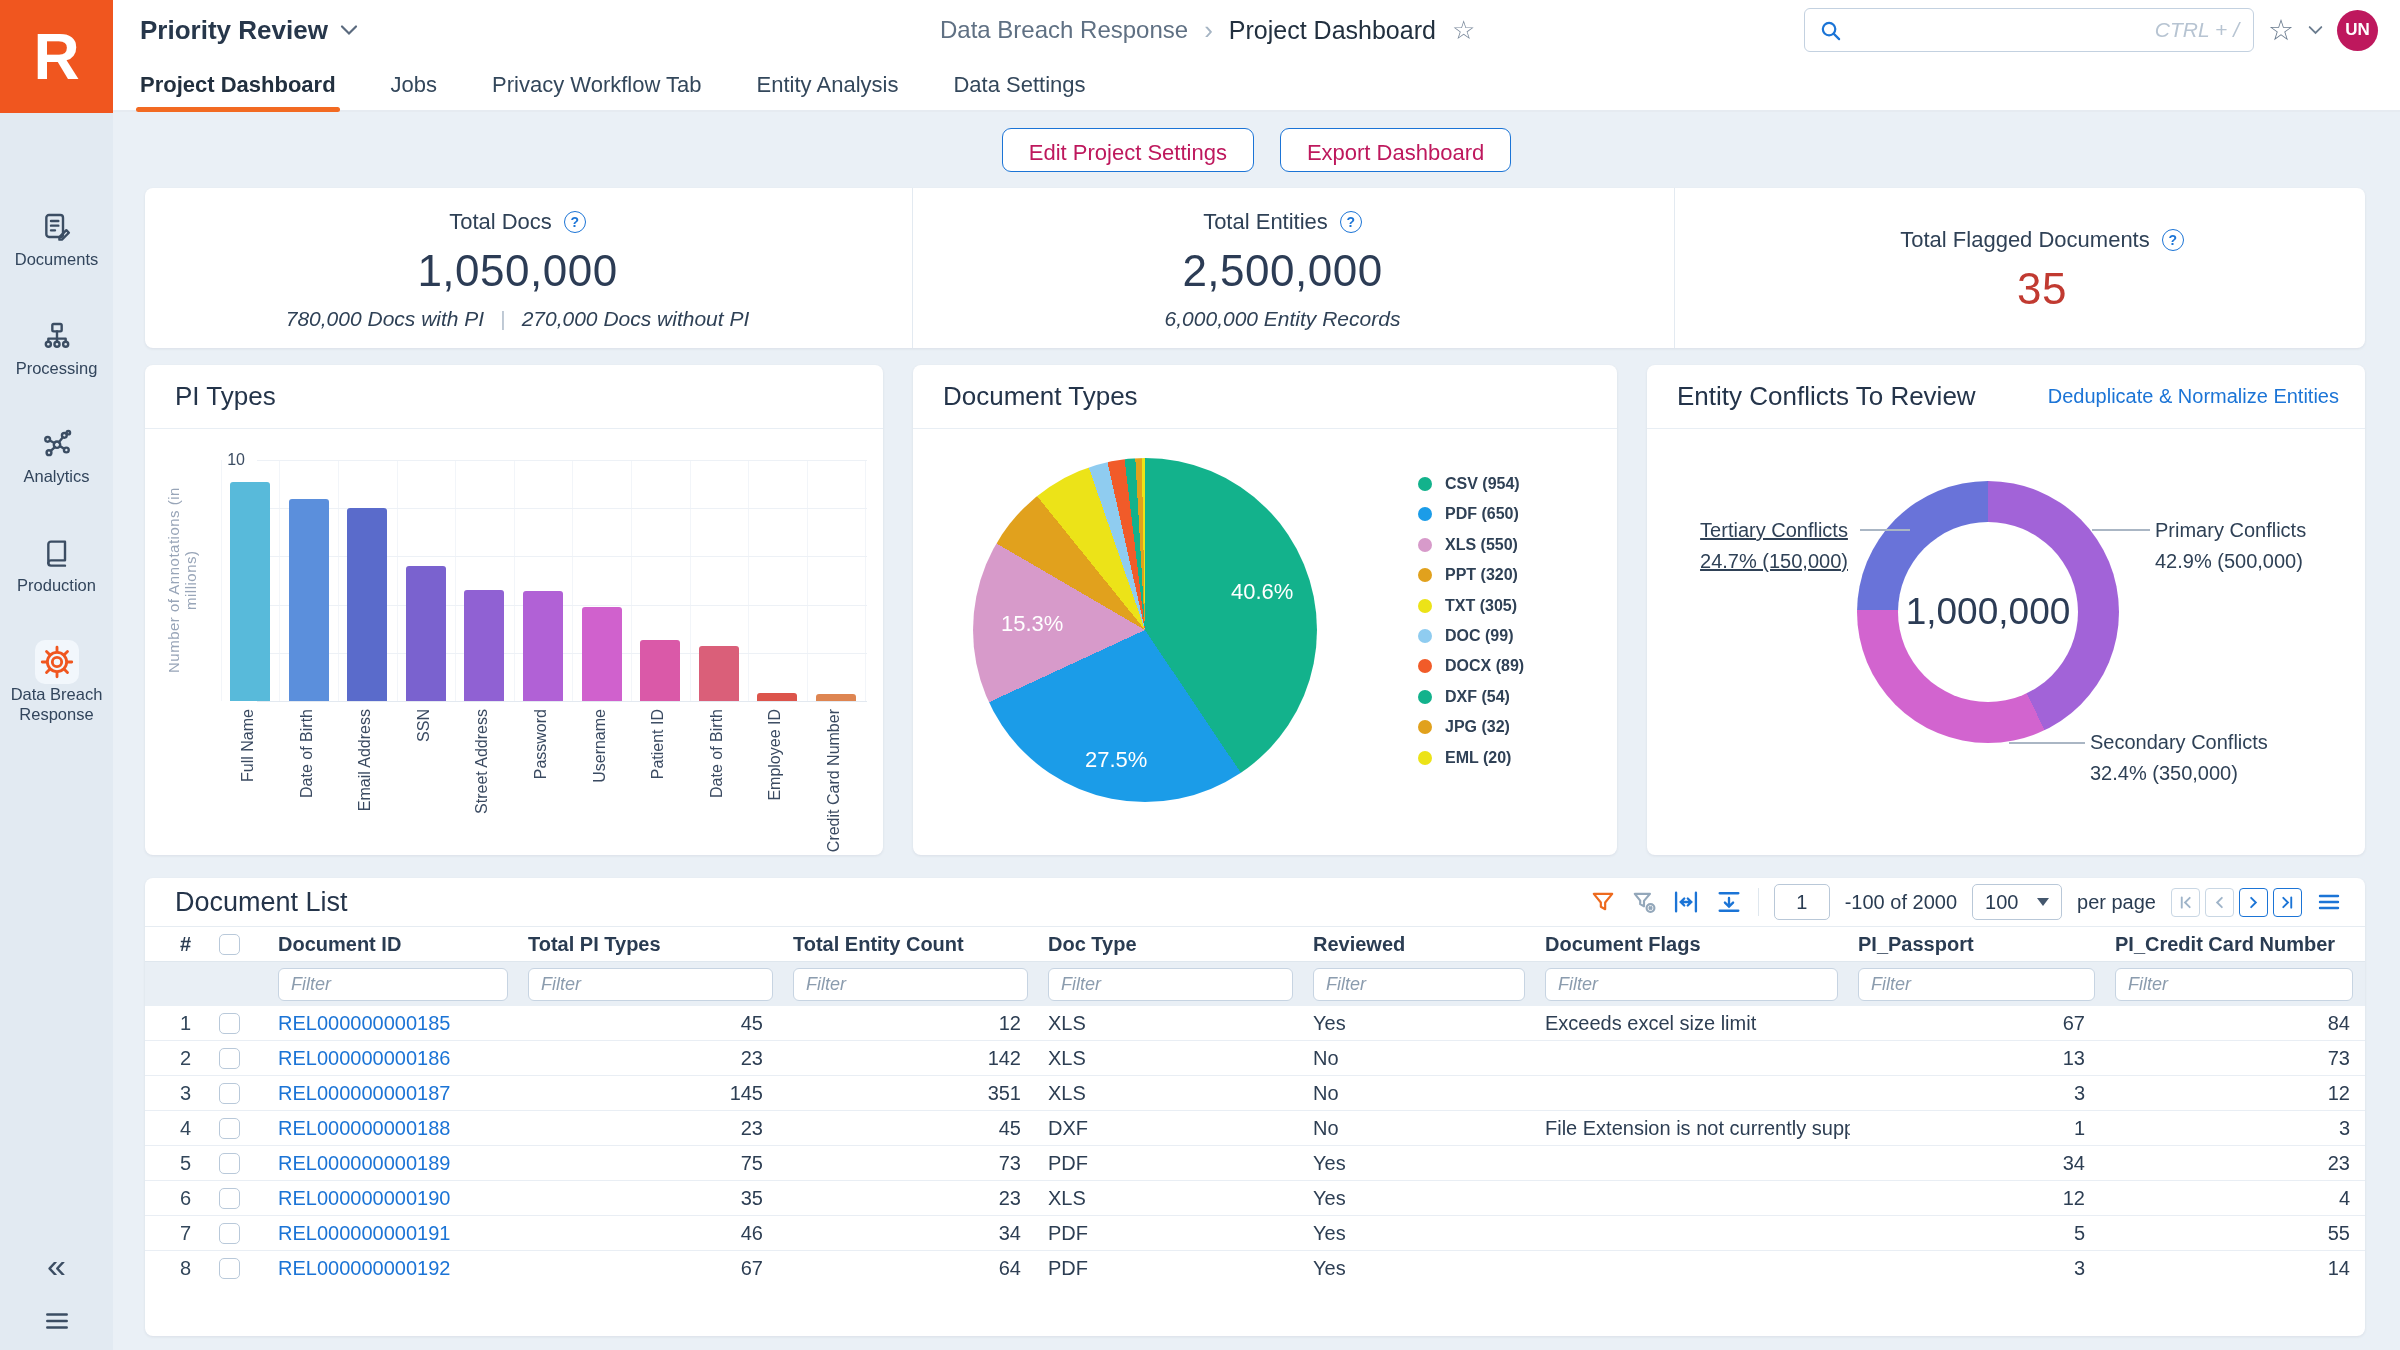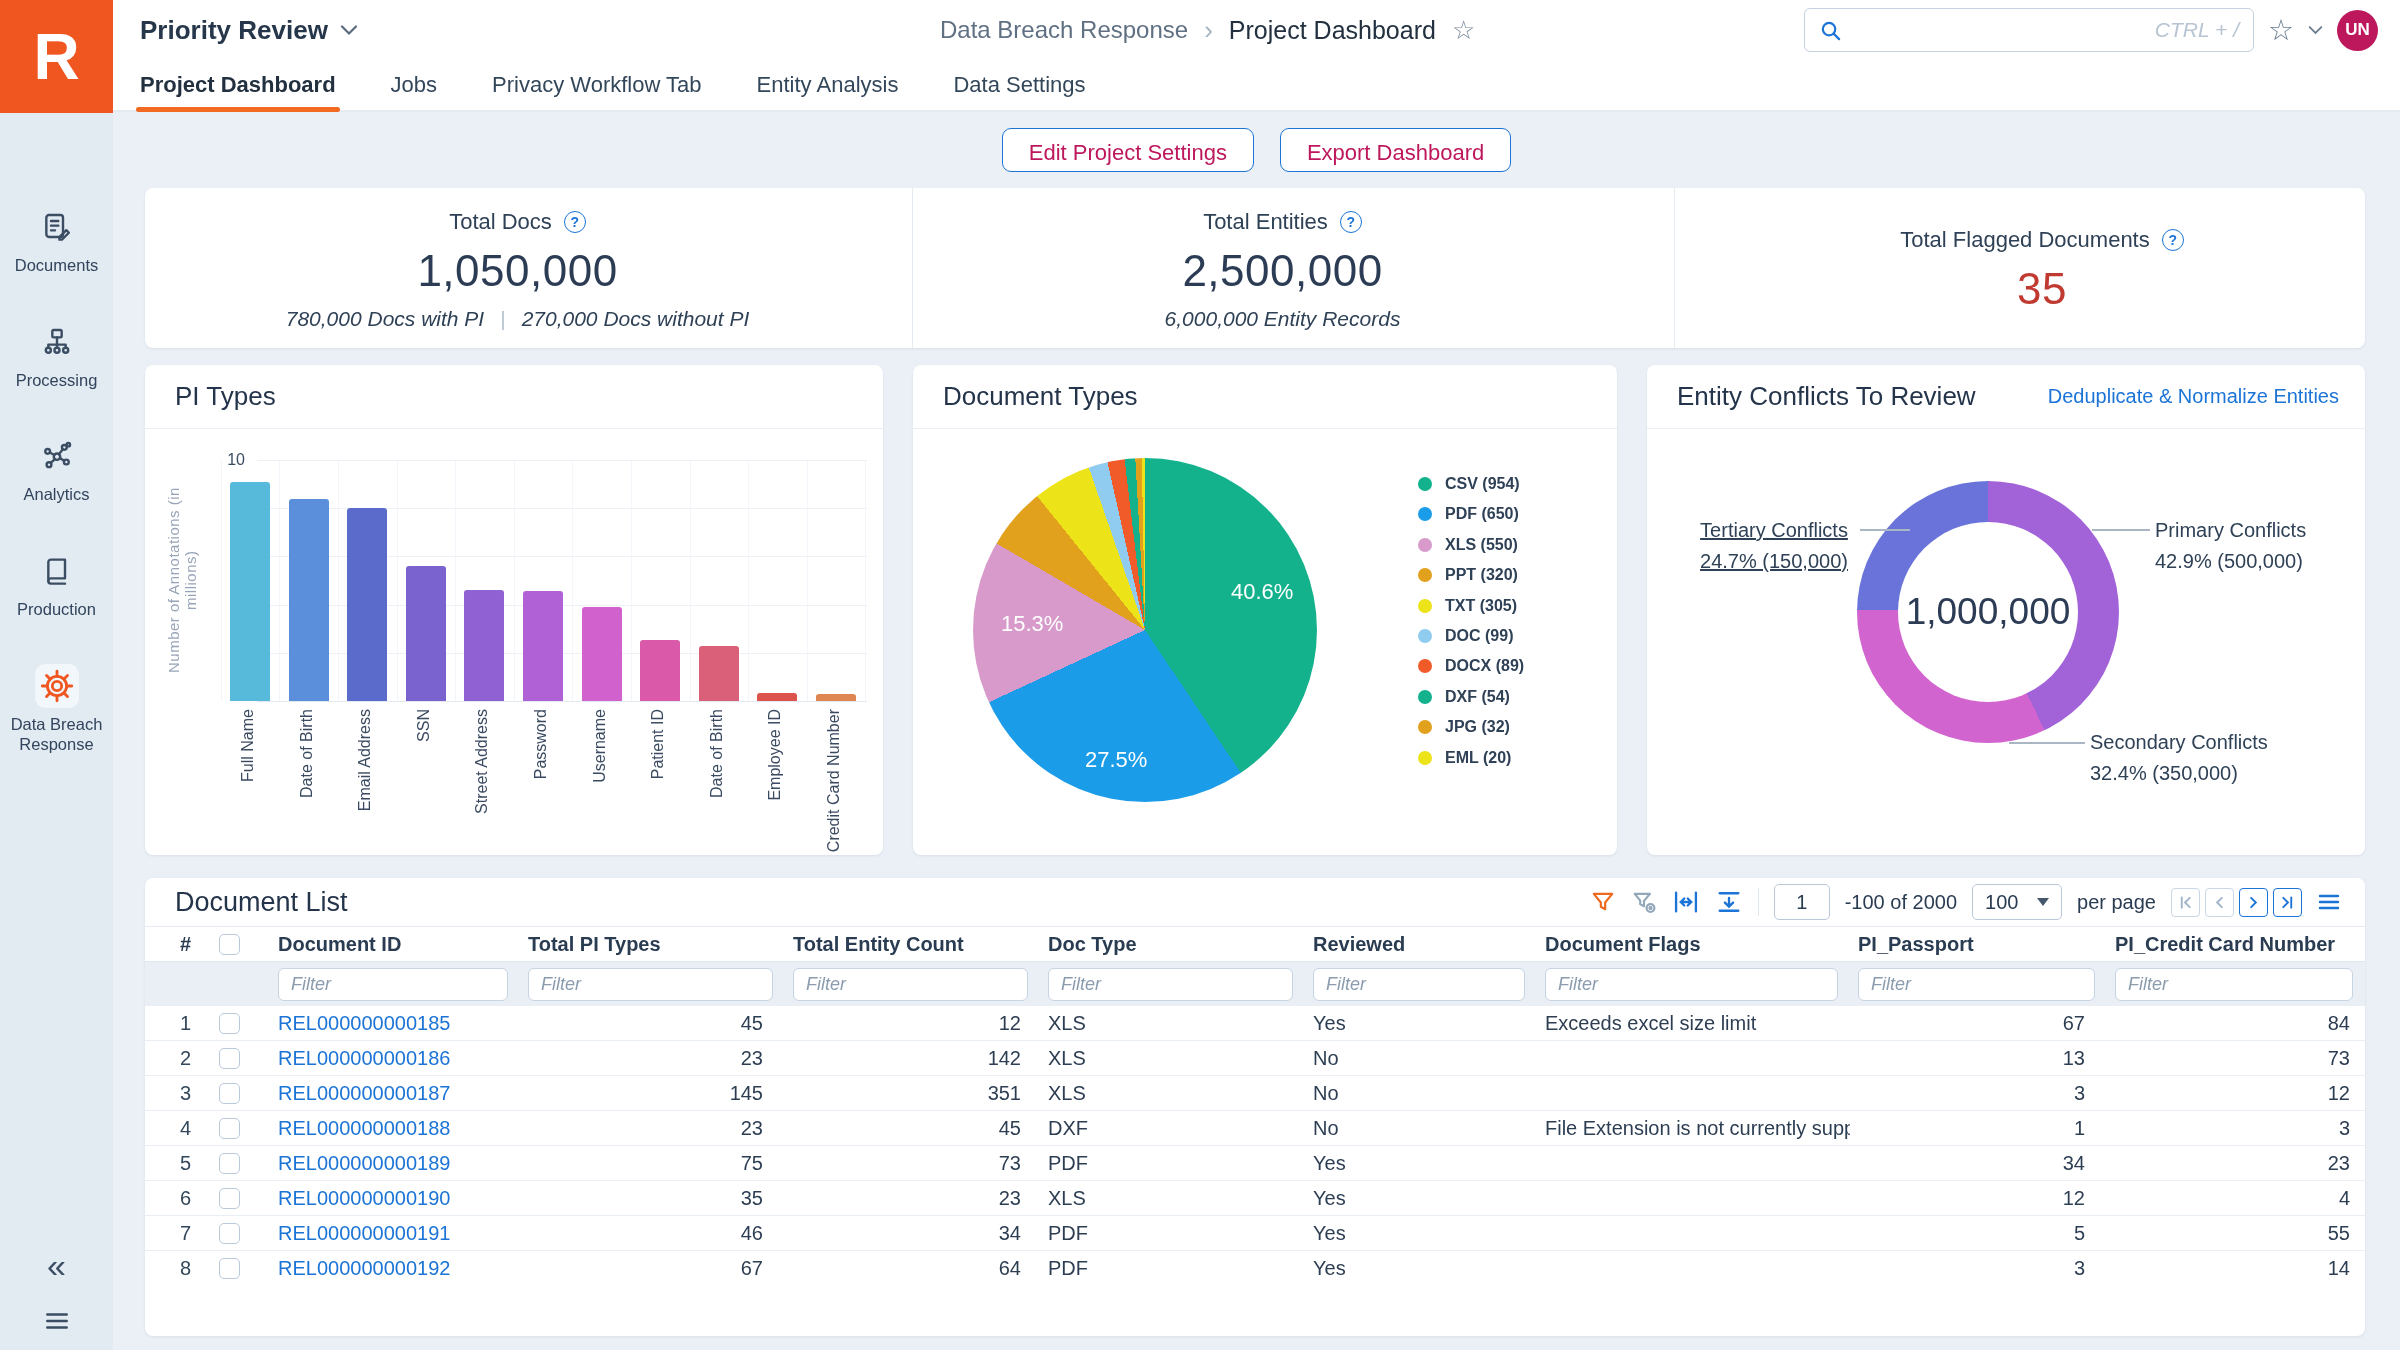--- a/index.html
+++ b/index.html
@@ -4,21 +4,21 @@
 <style>
   * { margin:0; padding:0; box-sizing:border-box; }
   html,body { width:2400px; height:1350px; font-family:"Liberation Sans", sans-serif; }
   .app { position:relative; width:2400px; height:1350px; background:#eaf0f6; overflow:hidden; }
 
   
   .logo { position:absolute; left:0; top:0; width:113px; height:113px; background:#f0561f; color:#fff;
           display:flex; align-items:center; justify-content:center; font-size:64px; font-weight:bold; z-index:5; }
   .sidebar { position:absolute; left:0; top:113px; width:113px; bottom:0; background:#e2eaf2; z-index:4; }
   .side-list { display:flex; flex-direction:column; align-items:center; padding-top:92px; gap:44px; }
-  .side-item { display:flex; flex-direction:column; align-items:center; gap:6px; cursor:pointer; width:113px; }
+  .side-item { display:flex; flex-direction:column; align-items:center; cursor:pointer; width:113px; }
   .side-item .ic { width:44px; height:44px; display:flex; align-items:center; justify-content:center; border-radius:10px; }
   .side-item.active .ic { background:#f2f7fc; }
   .side-item .lbl { font-size:16.5px; color:#32455c; text-align:center; line-height:1.25; }
   .side-bottom { position:absolute; bottom:16px; left:0; width:113px; display:flex; flex-direction:column; align-items:center; gap:26px; }
   .collapse-ic { font-size:34px; color:#3b4d63; line-height:1; cursor:pointer; }
 
   
   .topbar { position:absolute; left:113px; top:0; right:0; height:60px; background:#fff; z-index:3; }
   .ws-title { position:absolute; left:27px; top:0; height:60px; display:flex; align-items:center; gap:12px; cursor:pointer; }
   .ws-title .t { font-size:26px; font-weight:bold; color:#27374b; }

